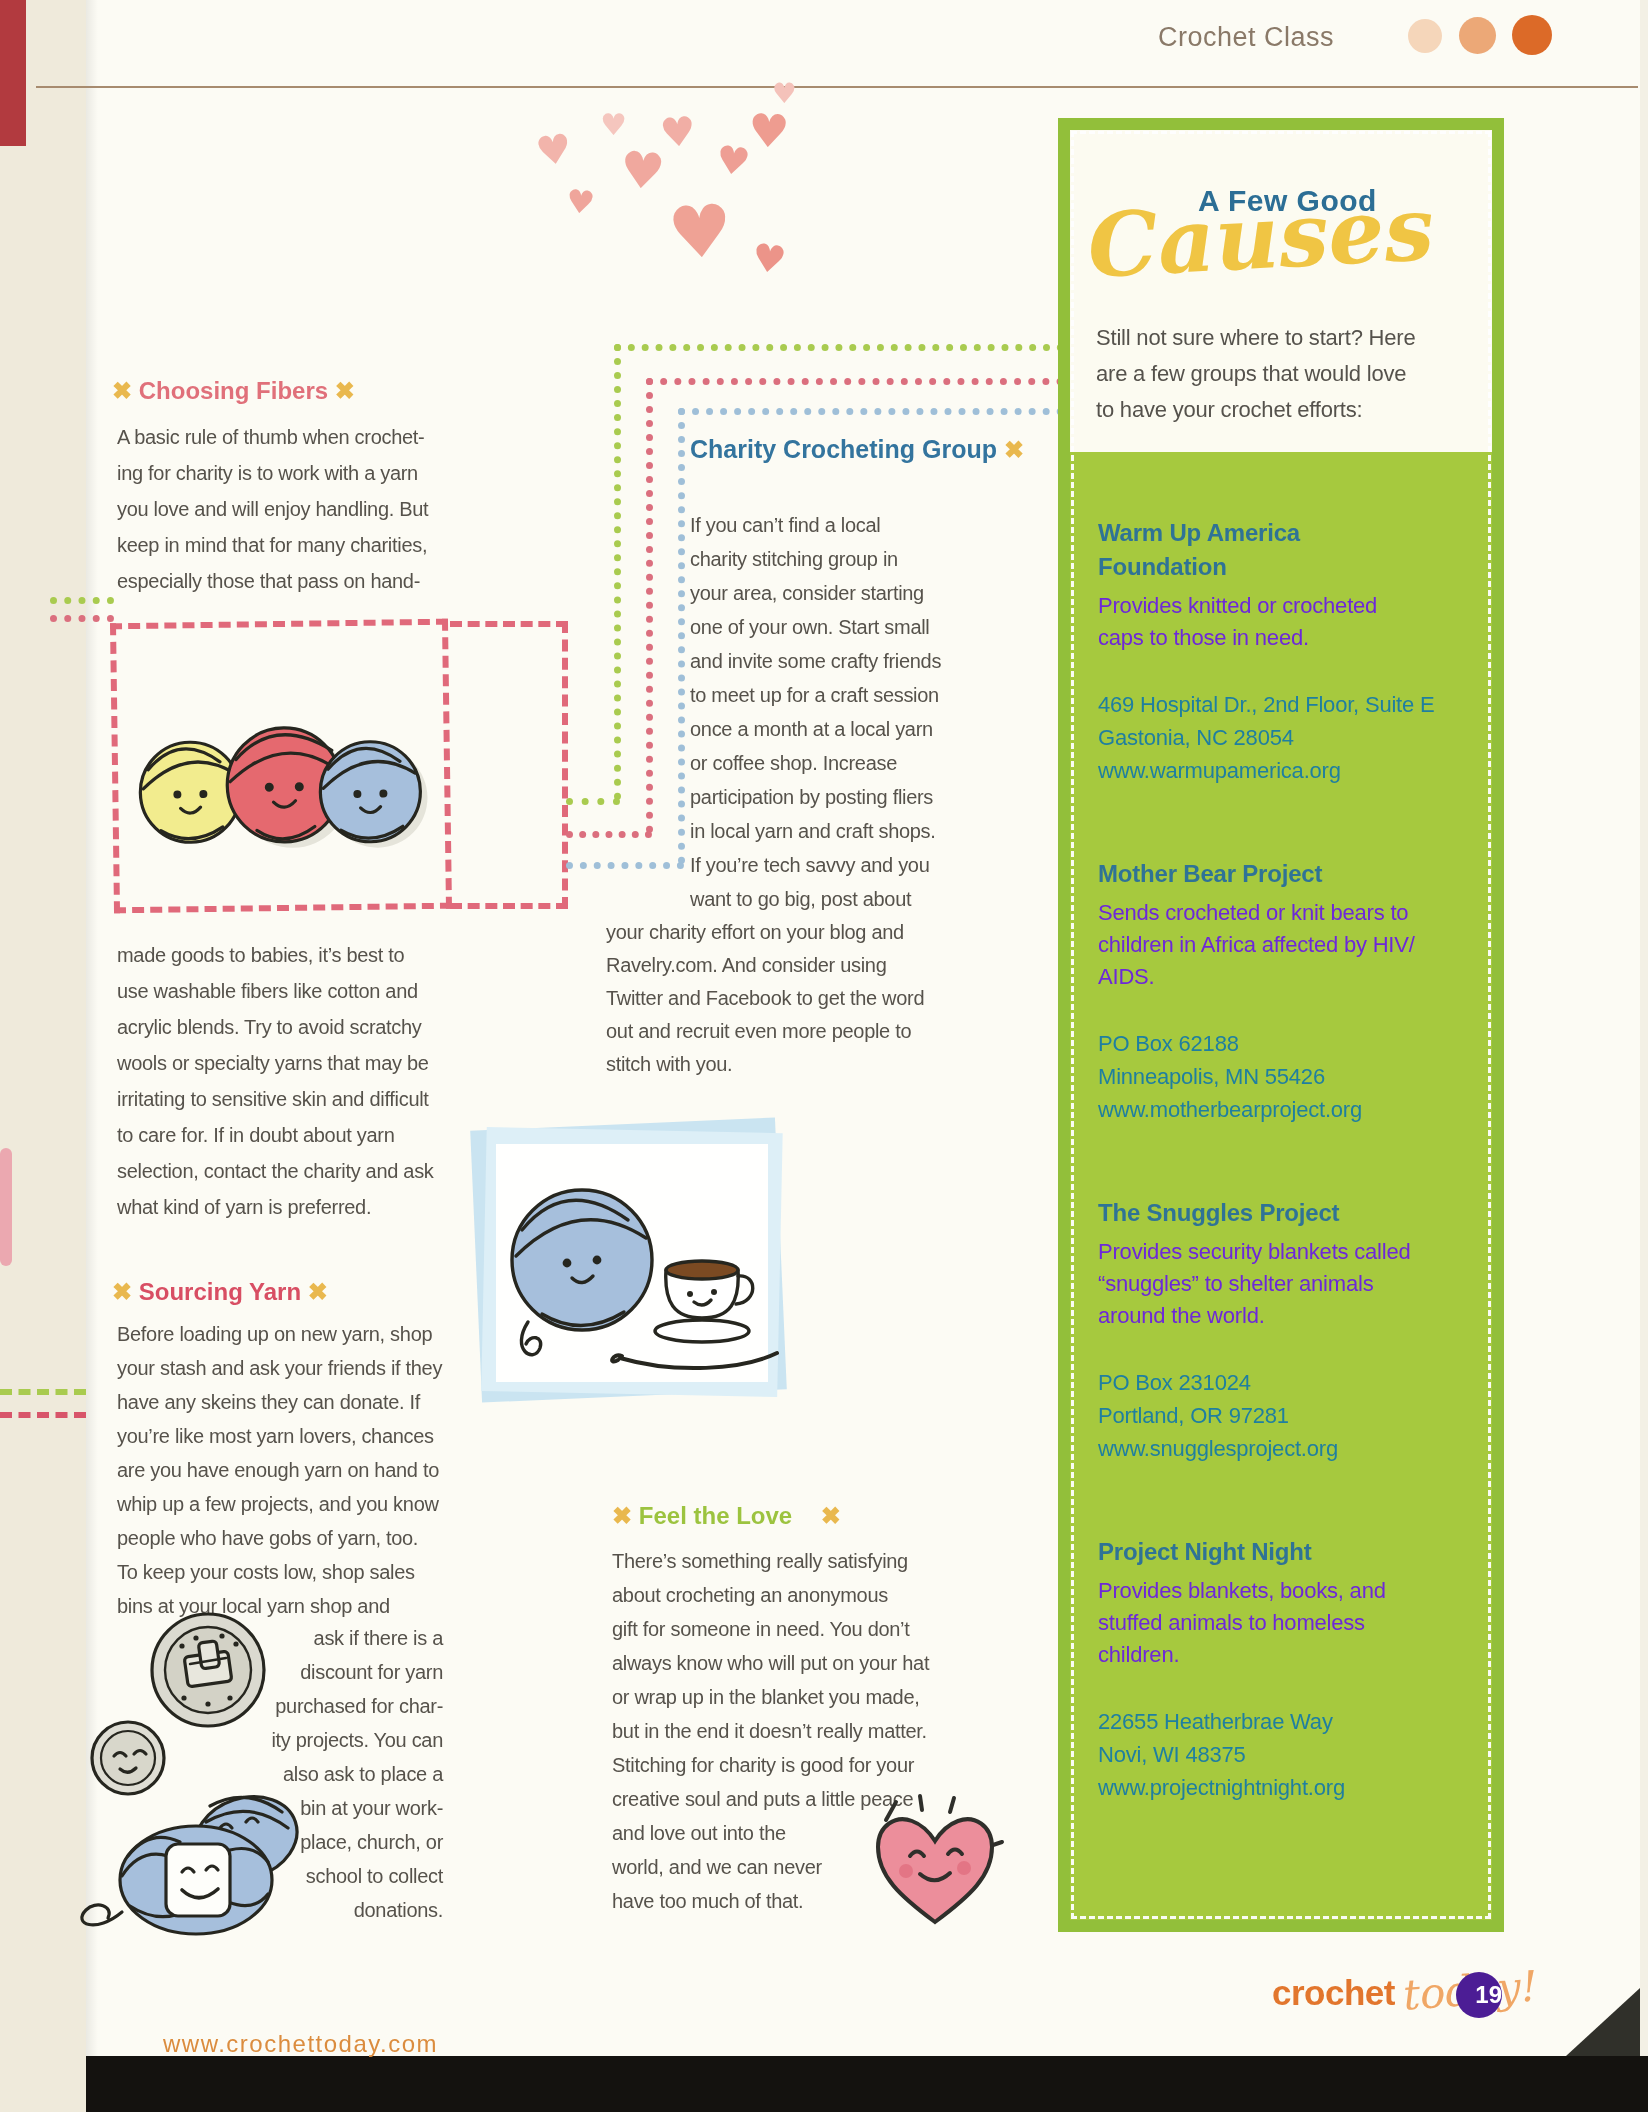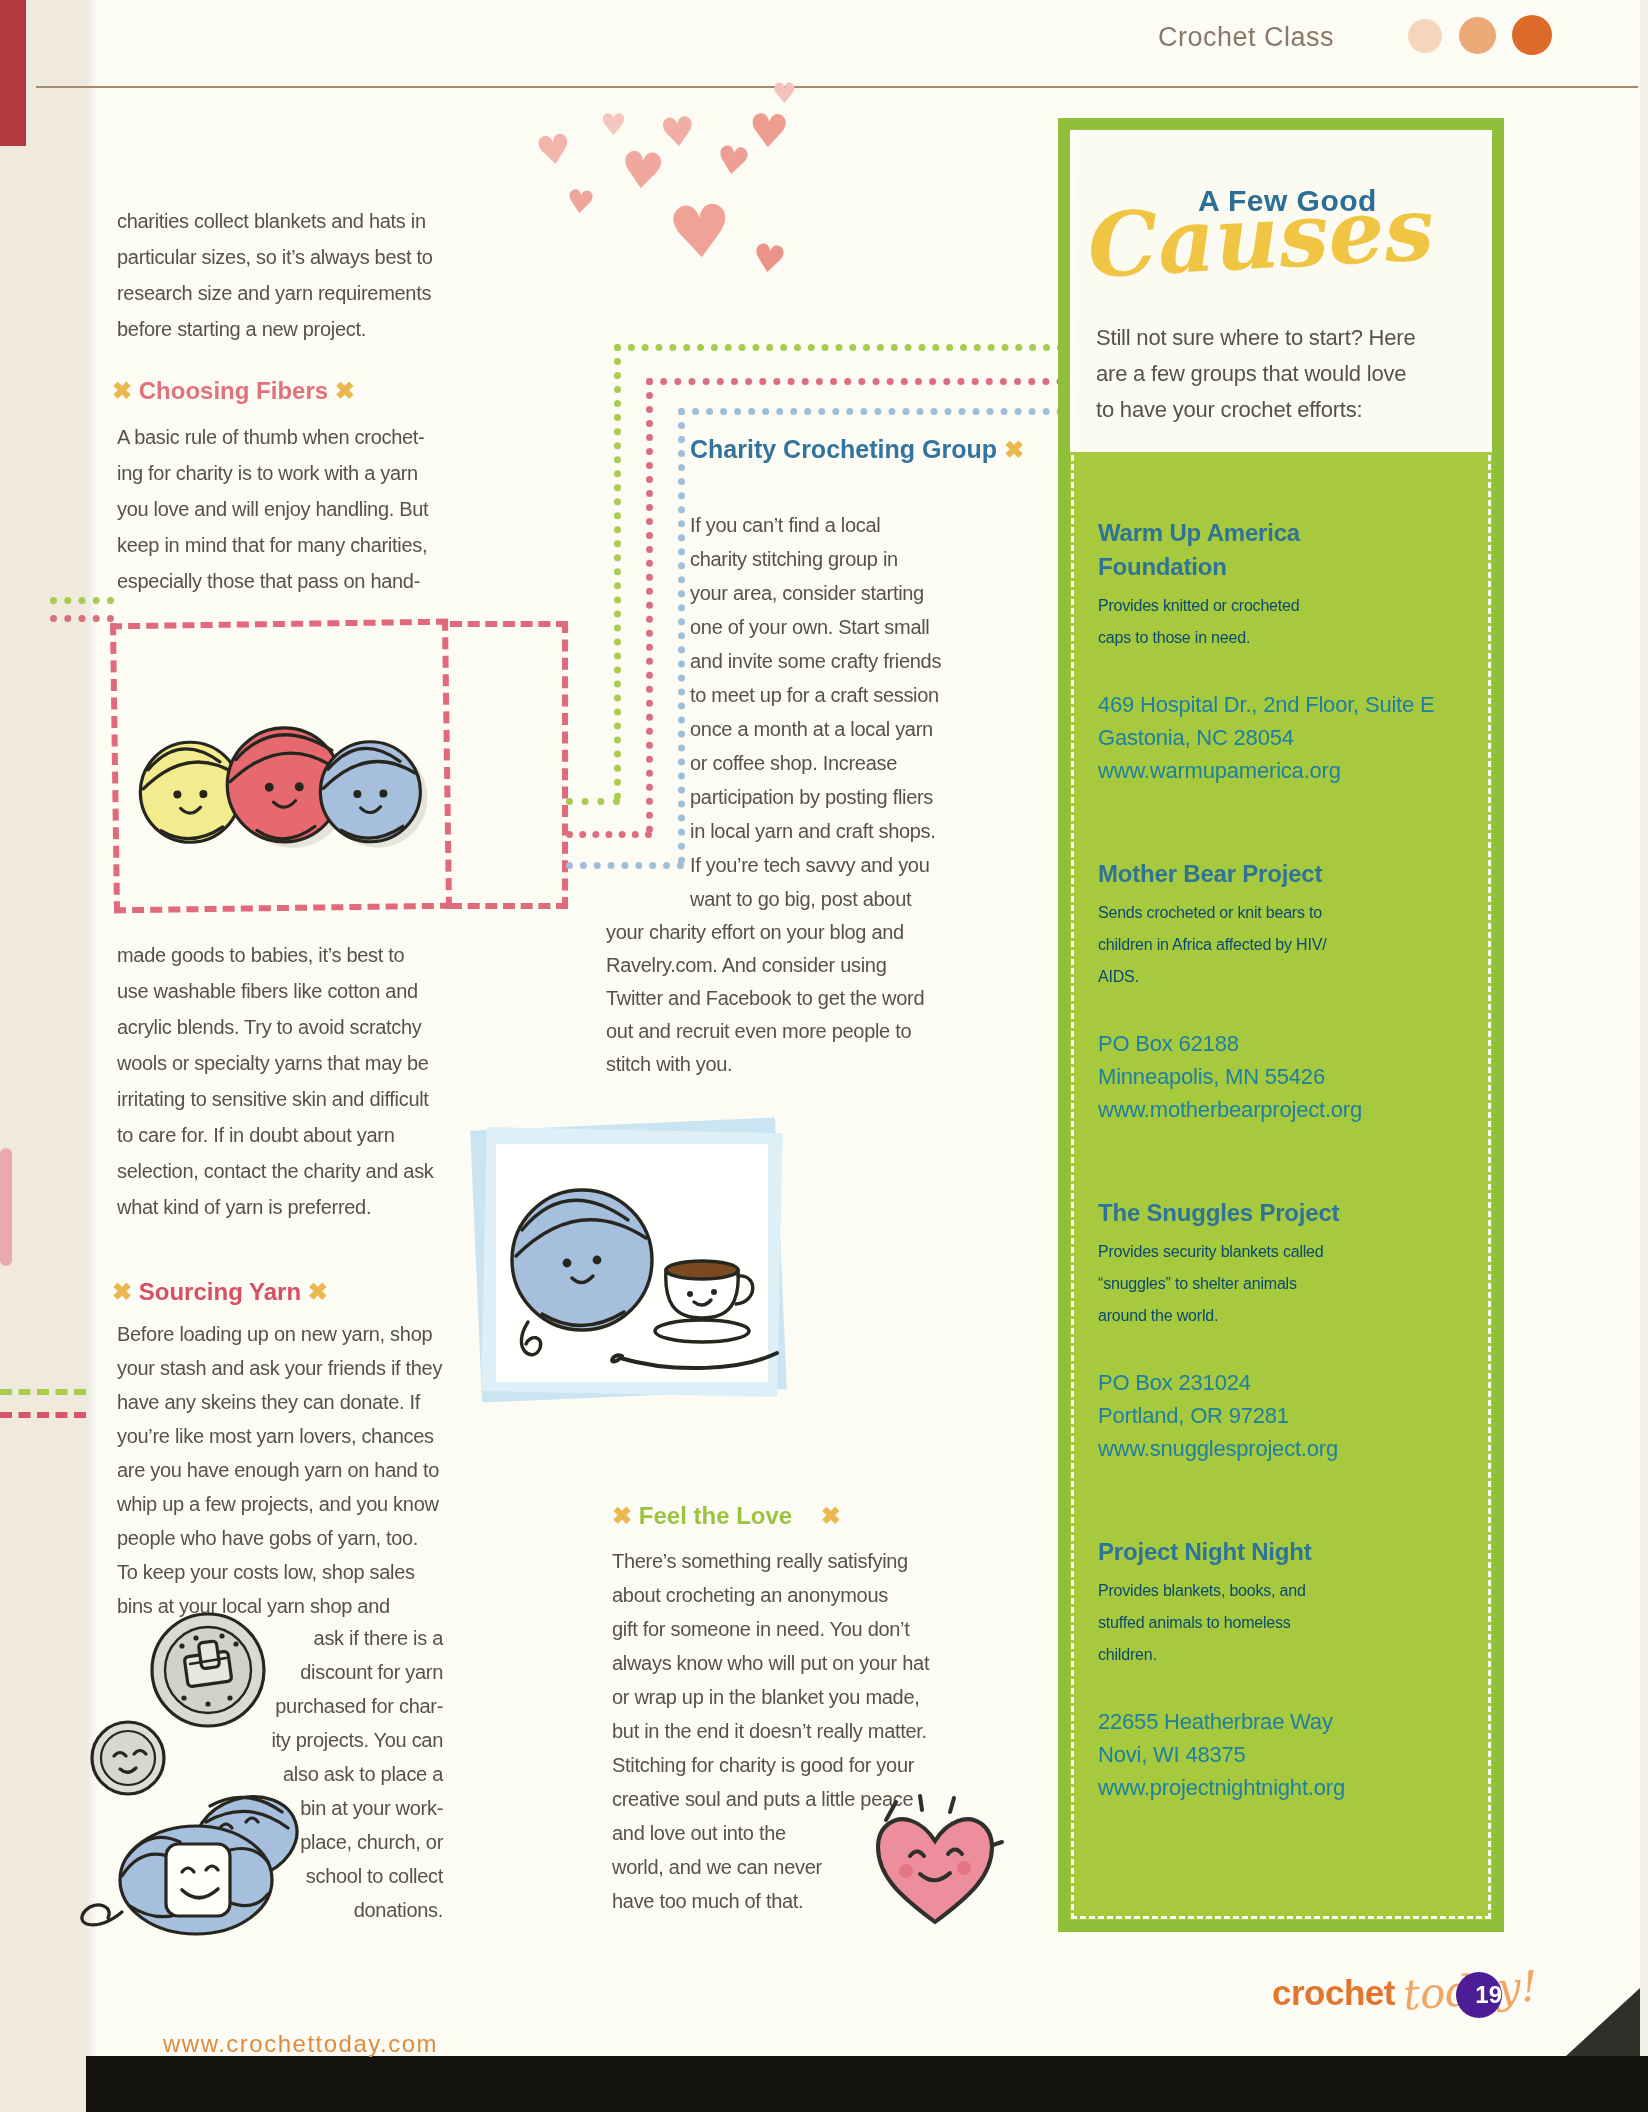--- a/index.html
+++ b/index.html
@@ -18,21 +18,21 @@
       border:12px solid #92BF3A;box-sizing:border-box;}
   .sb-stitch{position:absolute;inset:1px;border:3px dashed rgba(255,255,255,.95);pointer-events:none;z-index:6;}
   .sb-head{position:relative;background:#FCFBF1;width:100%;height:322px;box-sizing:border-box;padding-top:54px;}
   .sb-title1{font-size:30px;font-weight:bold;color:#2C6E95;margin-left:128px;letter-spacing:0.5px;}
   .sb-title2{font-size:88px;color:#F0C544;font-family:"DejaVu Serif",serif;font-style:italic;font-weight:bold;
              margin-left:18px;margin-top:-24px;transform:rotate(-3deg);transform-origin:left;}
   .sb-intro{font-size:22px;line-height:36px;color:#55524C;margin-top:22px;padding:0 26px;letter-spacing:-0.2px;}
   .cause{margin:0 28px 70px 28px;}
   .cause:first-child{padding-top:64px;}
   .cause-name{color:#2F7396;font-weight:bold;font-size:24px;line-height:34px;letter-spacing:-0.2px;}
-  .cause-desc{color:#0c4a6e;font-size:16px;line-height:32px;margin-top:6px;letter-spacing:-0.2px;}
+  .cause-desc{color:#6d28d9;font-size:22px;line-height:32px;margin-top:6px;letter-spacing:-0.2px;}
   .cause-addr{color:#1F7FA0;font-size:22px;line-height:33px;margin-top:34px;letter-spacing:-0.2px;}
   .dot{position:absolute;border-radius:50%;}
   svg{display:block;}
 </style>
 </head>
 <body>
 
 <div id="page">
 
   <div class="abs" style="left:0;top:0;width:86px;height:2112px;background:#EFEADB;"></div>
@@ -44,24 +44,20 @@
   <div class="abs" style="left:1566px;top:1988px;width:74px;height:68px;background:#30302A;clip-path:polygon(100% 0,100% 100%,0 100%);"></div>
 
   <div class="abs txt" style="left:1158px;top:22px;width:230px;text-align:left;font-size:27px;color:#8A7968;letter-spacing:0.5px;">
     <span>Crochet Class</span>
   </div>
   <div class="dot" style="left:1408px;top:19px;width:34px;height:34px;background:#F5D6BA;"></div>
   <div class="dot" style="left:1459px;top:17px;width:37px;height:37px;background:#ECA877;"></div>
   <div class="dot" style="left:1512px;top:15px;width:40px;height:40px;background:#DC6A28;"></div>
   <div class="abs" style="left:36px;top:86px;width:1602px;height:2px;background:#A78B6F;"></div>
 
-  <div class="abs txt body lh36 prelines" style="left:117px;top:203px;width:380px;">charities collect blankets and hats in
-particular sizes, so it’s always best to
-research size and yarn requirements
-before starting a new project.</div>
 
   <div class="abs txt sec-title" style="left:112px;top:377px;color:#E0707A;">
     <span class="x-icon">✖</span>
     <span>Choosing Fibers</span>
     <span class="x-icon">✖</span>
   </div>
   <div class="abs txt body lh36 prelines" style="left:117px;top:419px;width:380px;">A basic rule of thumb when crochet-
 ing for charity is to work with a yarn
 you love and will enjoy handling. But
 keep in mind that for many charities,

